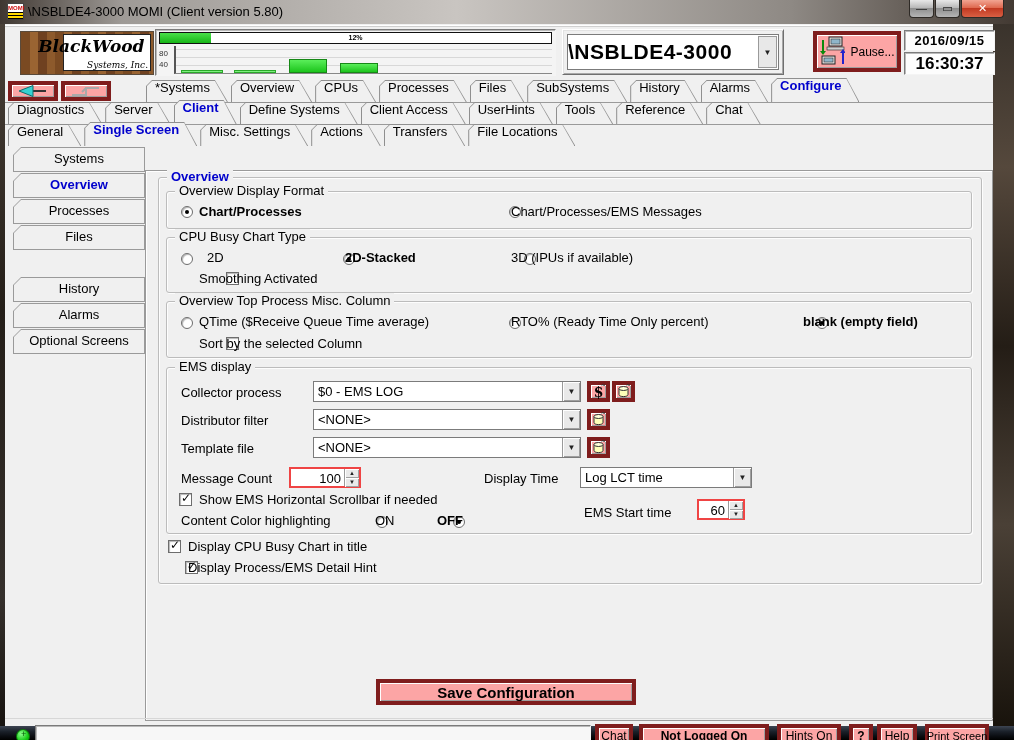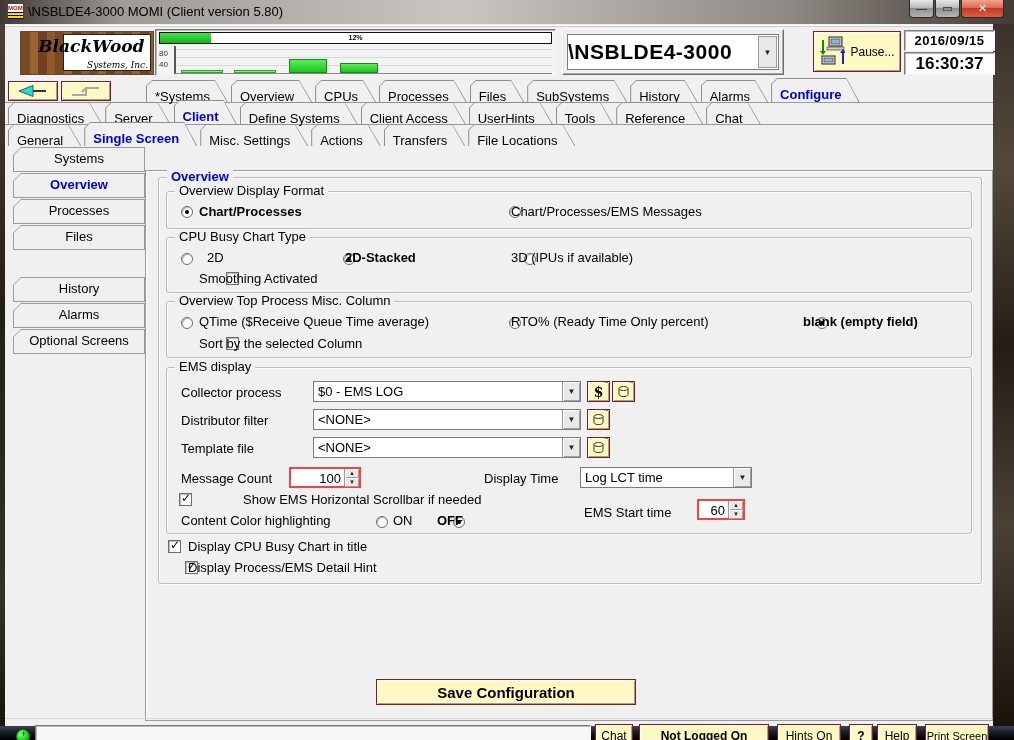--- a/index.html
+++ b/index.html
@@ -21,21 +21,21 @@
   .winbtn.close{background:linear-gradient(#f2a492,#df6a50 45%,#c23a22 50%,#d95f43);color:#fff;font-weight:bold;}
   .frame-left{position:absolute;left:0;top:24px;width:5px;bottom:0;background:linear-gradient(180deg,#4a4138,#241e18 40%,#35302c 80%,#14100c);}
   .frame-right{position:absolute;left:993px;top:24px;width:21px;bottom:0;
     background:linear-gradient(180deg,#3a332c,#55483c 20%,#241d16 45%,#4a4036 70%,#151009);}
   .frame-bottom{position:absolute;left:0;top:726px;width:1014px;height:14px;
     background:linear-gradient(180deg,#3d4552,#1a2029 40%,#0a0c10 75%,#000);}
   .content{position:absolute;left:5px;top:24px;width:988px;height:702px;background:#f0f0f0;}
   
   .raised{background:#f0f0f0;border:1px solid;border-color:#ffffff #6f6f6f #6f6f6f #ffffff;box-shadow:inset 1px 1px 0 #e2e2e2, inset -1px -1px 0 #a8a8a8;box-sizing:border-box;}
   .sunken{background:#fff;border:1px solid;border-color:#7b7b7b #f4f4f4 #f4f4f4 #7b7b7b;box-shadow:inset 1px 1px 0 #b9b9b9;box-sizing:border-box;}
-  .btn{background:#fef9c3;border:1px solid #7f1d1d;box-shadow:inset 1px 1px 0 #ffffff, inset -1px -1px 0 #9f9f9f;box-sizing:border-box;
+  .btn{background:#fca5a5;border:4px solid #7f1d1d;box-shadow:inset 1px 1px 0 #ffffff, inset -1px -1px 0 #9f9f9f;box-sizing:border-box;
     display:flex;align-items:center;justify-content:center;cursor:default;white-space:nowrap;}
   .bold{font-weight:bold;}
   
   .toolbar-line{position:absolute;left:0;width:988px;height:1px;background:#cfcfcf;border-top:1px solid #fff;}
   .logo{position:absolute;left:15px;top:7px;width:134px;height:44px;box-sizing:border-box;border:1px solid #5a4a3a;
     background:repeating-linear-gradient(90deg,#7a4a22 0 9px,#9a6432 9px 17px,#6f4120 17px 26px,#8d5a2c 26px 34px);}
   .logo-panel{position:absolute;left:32%;top:2px;right:2px;bottom:3px;background:#fff;border:1px solid #222;}
   .logo-line1{position:absolute;left:-26px;top:1px;font-family:"DejaVu Serif",serif;font-style:italic;font-weight:bold;font-size:17px;white-space:nowrap;}
   .logo-line2{position:absolute;right:2px;bottom:0;font-family:"DejaVu Serif",serif;font-style:italic;font-size:9px;white-space:nowrap;}
   .chart-panel{position:absolute;left:150px;top:5px;width:401px;height:47px;}
@@ -56,21 +56,21 @@
   .pause-label{font-size:12px;}
   .dt-box{position:absolute;left:899px;width:91px;height:21px;display:flex;align-items:center;justify-content:center;background:#fdfdfd;}
   .date-text{font-size:13px;font-weight:bold;letter-spacing:0.5px;}
   .time-text{font-size:17px;font-weight:bold;}
   
   .tabrow{position:absolute;left:0;width:988px;display:flex;align-items:flex-end;}
   .tabrow-line{position:absolute;left:0;width:988px;height:1px;background:#9a9a9a;}
   .tab{position:relative;height:22px;margin-right:3px;flex:none;}
   .tab .bg{position:absolute;inset:0;background:#8f8f8f;clip-path:polygon(0 100%,0 6px,6px 0,calc(100% - 13px) 0,100% 100%);}
   .tab .fg{position:absolute;left:1px;right:1px;top:1px;bottom:0;background:#f0f0f0;clip-path:polygon(0 100%,0 5px,5px 0,calc(100% - 12px) 0,100% 100%);}
-  .tab .lbl{position:relative;display:block;text-align:left;padding:9px 18px 0 9px;font-size:13px;white-space:nowrap;}
+  .tab .lbl{position:relative;display:block;text-align:left;padding:0 18px 0 9px;font-size:13px;white-space:nowrap;}
   .tab.active{height:24px;}
   .tab.active .lbl{color:#0000cc;font-weight:bold;}
   
   .side-tab{position:absolute;left:8px;width:132px;height:25px;}
   .side-tab .bg{position:absolute;inset:0;background:#9a9a9a;clip-path:polygon(0 100%,0 8px,8px 0,100% 0,100% 100%);}
   .side-tab .fg{position:absolute;left:1px;right:1px;top:1px;bottom:1px;background:#f0f0f0;clip-path:polygon(0 100%,0 7px,7px 0,100% 0,100% 100%);}
   .side-tab .lbl{position:relative;display:block;text-align:center;padding-top:4px;font-size:13px;white-space:nowrap;}
   .side-tab.active .lbl{color:#0000cc;font-weight:bold;}
   
   .panel{position:absolute;left:140px;top:146px;width:848px;height:551px;background:#f0f0f0;
@@ -463,25 +463,25 @@
               <span>▼</span>
             </span>
         </div>
         <span class="rlabel abs" style="left:317px;top:103px;">Display Time</span>
         <div class="combo abs" style="left:413px;top:99px;width:172px;">
           <span class="combo-text">Log LCT time</span>
           <span class="combo-btn">▼</span>
         </div>
 
         <span class="checkbox abs checked" style="left:12px;top:125px;"></span>
-        <span class="rlabel abs" style="left:32px;top:124px;margin-left:44px;">Show EMS Horizontal Scrollbar if needed</span>
+        <span class="rlabel abs" style="left:32px;top:124px;">Show EMS Horizontal Scrollbar if needed</span>
 
         <span class="rlabel abs" style="left:14px;top:145px;">Content Color highlighting</span>
         <span class="radio abs" style="left:192px;top:147px;"></span>
-        <span class="rlabel abs" style="left:208px;top:145px;margin-left:18px;">ON</span>
+        <span class="rlabel abs" style="left:208px;top:145px;">ON</span>
         <span class="radio abs checked" style="left:254px;top:147px;"></span>
         <span class="rlabel abs bold" style="left:270px;top:145px;">OFF</span>
 
         <span class="rlabel abs" style="left:417px;top:137px;">EMS Start time</span>
         <div class="spin abs" style="left:530px;top:131px;width:48px;">
           <span class="spin-text">60</span>
           <span class="spin-btns">
               <span>▲</span>
               <span>▼</span>
             </span>

